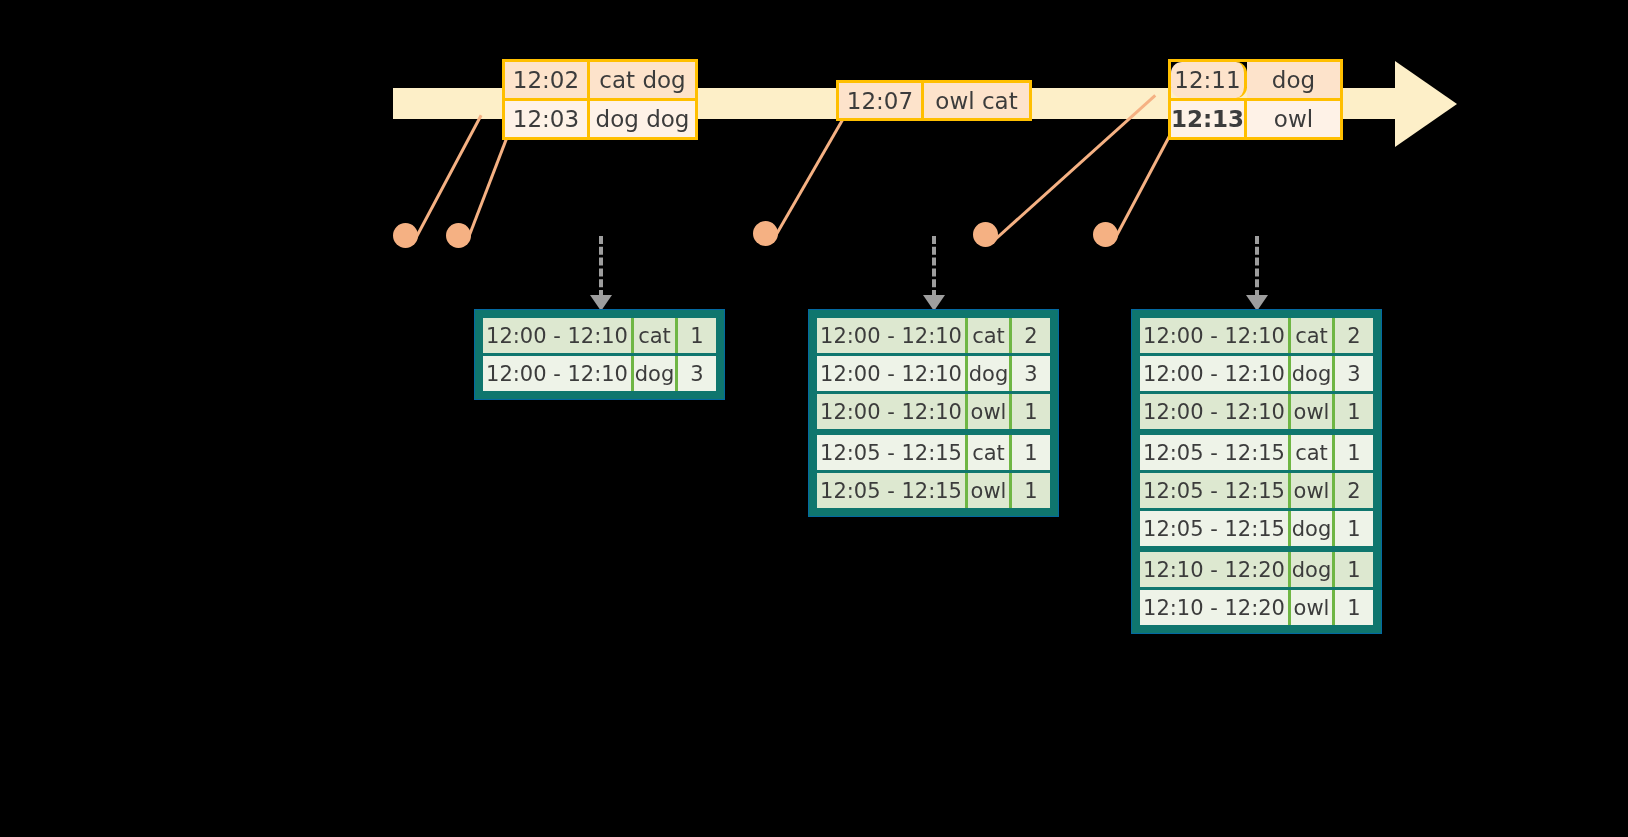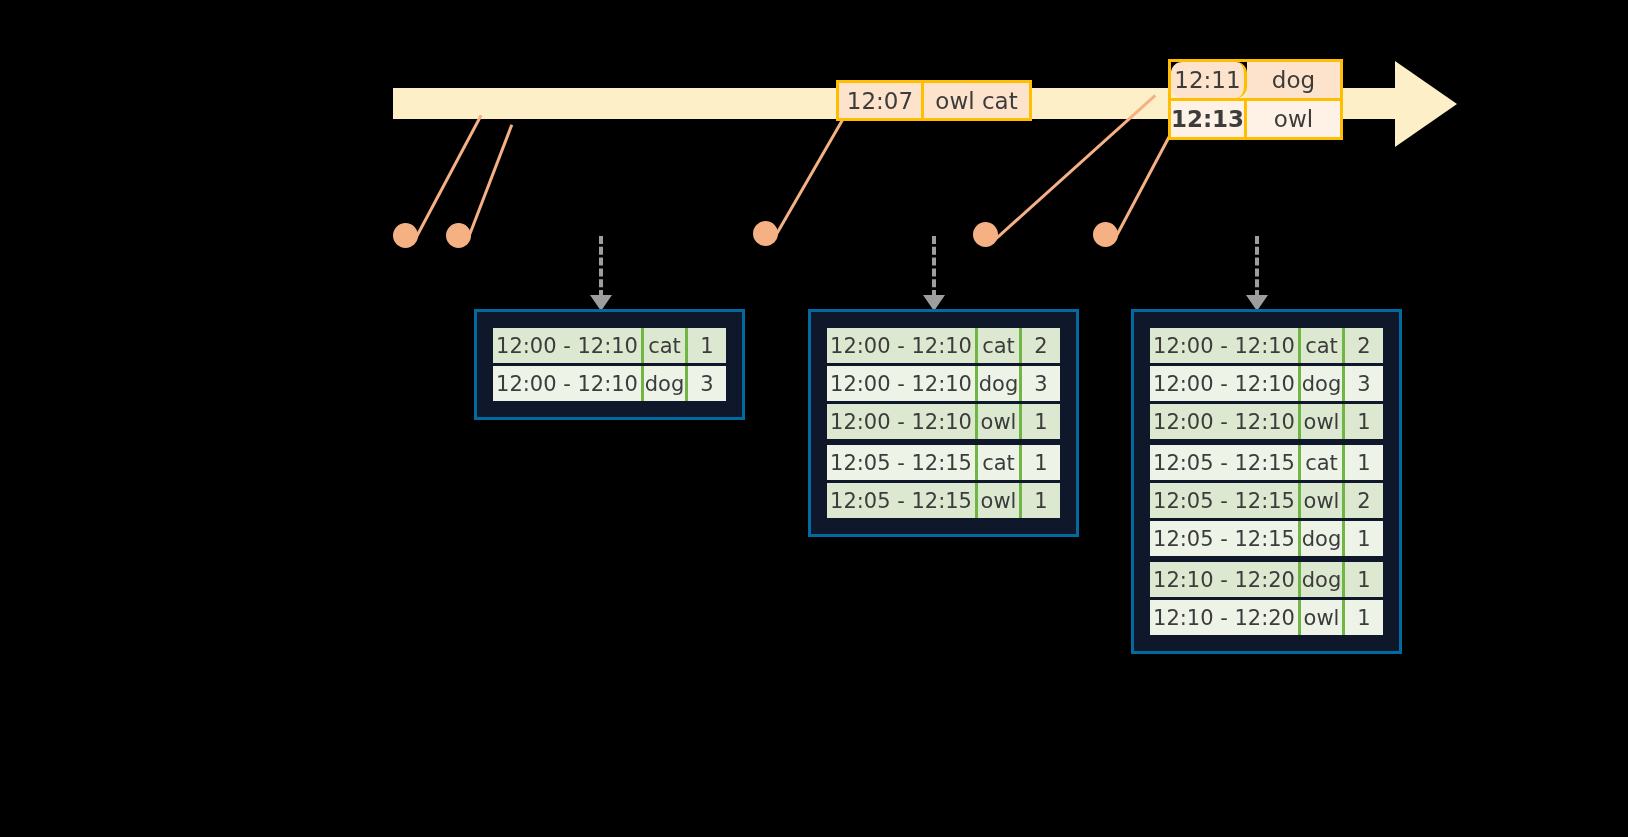--- a/index.html
+++ b/index.html
@@ -27,22 +27,22 @@
   .conn{position:absolute;background:#F5B183;transform-origin:0 50%;height:3px;}
   .dot{position:absolute;width:25px;height:25px;border-radius:50%;background:#F5B183;}
 
   
   .dash-line{position:absolute;width:0;border-left:4px dashed #9e9e9e;}
   .dash-head{position:absolute;width:0;height:0;
              border-left:11px solid transparent;border-right:11px solid transparent;
              border-top:16px solid #9e9e9e;}
 
   
-  .gtable{position:absolute;border:3px solid #0369a1;box-sizing:border-box;background:#0f172a;
-          display:flex;flex-direction:column;gap:3px;padding:16px;}
+  .gtable{position:absolute;border:1px solid #0369a1;box-sizing:border-box;background:#0f766e;
+          display:flex;flex-direction:column;gap:3px;padding:8px;}
   .grow{display:flex;gap:3px;background:#6FB644;}
   .grow.sep{margin-top:3px;}
   .gcell{display:flex;align-items:center;justify-content:center;
          font-size:21px;color:#3c3c3c;box-sizing:border-box;height:35px;}
   .g-dark{background:#DDE8D0;}
   .g-light{background:#EEF3E8;}
   .c-range{width:148px;}
   .c-word{width:41px;}
   .c-count{width:38px;}
 </style>
@@ -61,20 +61,30 @@
   <div class="dot" style="left:446px;top:223px;"></div>
 
   <div class="conn" style="left:774px;top:237px;width:147px;transform:rotate(-60deg);"></div>
   <div class="dot" style="left:753px;top:221px;"></div>
 
   <div class="conn" style="left:994px;top:239px;width:217px;transform:rotate(-42deg);"></div>
   <div class="conn" style="left:1114px;top:239px;width:133px;transform:rotate(-62deg);"></div>
   <div class="dot" style="left:973px;top:222px;"></div>
   <div class="dot" style="left:1093px;top:222px;"></div>
 
+  <div class="evt-box" style="left:502px;top:59px;width:196px;height:81px;">
+    <div class="evt-row">
+      <div class="evt-time shade-dark" style="width:85px;">12:02</div>
+      <div class="evt-words shade-dark">cat dog</div>
+    </div>
+    <div class="evt-row">
+      <div class="evt-time shade-light" style="width:85px;">12:03</div>
+      <div class="evt-words shade-light">dog dog</div>
+    </div>
+  </div>
 
   <div class="evt-box" style="left:836px;top:80px;width:196px;height:41px;">
     <div class="evt-row">
       <div class="evt-time shade-dark" style="width:85px;">12:07</div>
       <div class="evt-words shade-dark">owl cat</div>
     </div>
   </div>
 
   <div class="evt-box" style="left:1168px;top:59px;width:175px;height:81px;">
     <div class="evt-row">

